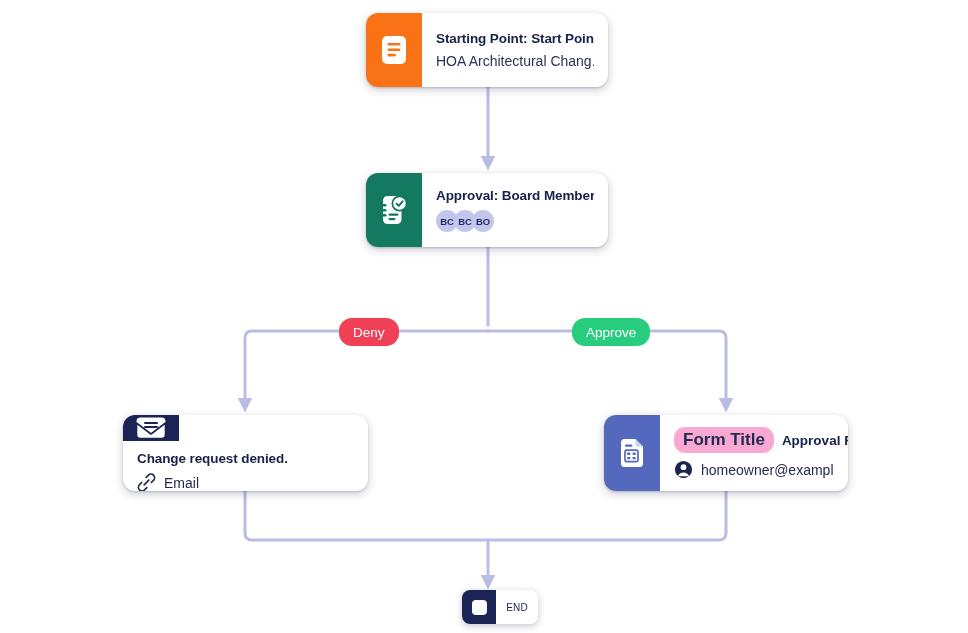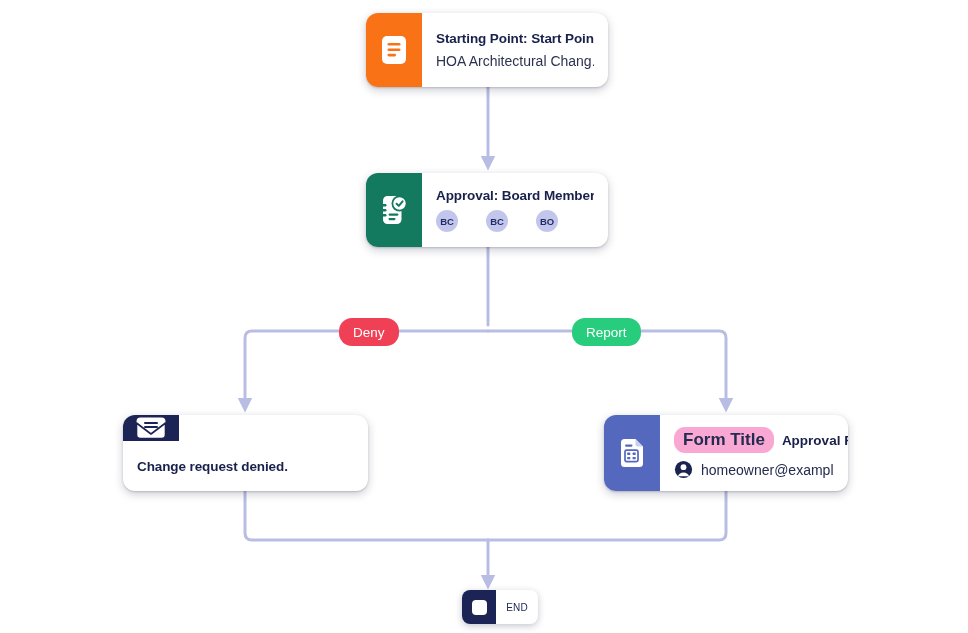--- a/index.html
+++ b/index.html
@@ -86,21 +86,21 @@
   }
   #node-start .node-icon { background: #f97316; }
 
   
   #node-approval {
     left: 366px; top: 173px;
     width: 242px; height: 74px;
   }
   #node-approval .node-icon { background: #13795f; }
 
-  .avatars { display: flex; align-items: center; gap: 32px; }
+  .avatars { display: flex; align-items: center; }
   .avatar {
     width: 22px; height: 22px;
     border-radius: 50%;
     background: #c3c6ec;
     color: #232b63;
     font-size: 9.5px;
     font-weight: bold;
     display: flex;
     align-items: center;
     justify-content: center;
@@ -256,33 +256,43 @@
       <div class="node-title">Approval: Board Members</div>
       <div class="avatars">
         <div class="avatar">BC</div>
         <div class="avatar">BC</div>
         <div class="avatar">BO</div>
       </div>
     </div>
   </div>
 
   <div class="branch-pill" id="pill-deny">Deny</div>
-  <div class="branch-pill" id="pill-approve">Report</div>
+  <div class="branch-pill" id="pill-approve">Approve</div>
 
   <div class="node" id="node-deny">
     <div class="node-icon">
       <svg class="ico" width="32" height="26" viewBox="0 0 32 26" aria-hidden="true">
         <path d="M1.5 6.5 A4 4 0 0 1 5.5 2.5 H26.5 A4 4 0 0 1 30.5 6.5 V19.5 A4 4 0 0 1 26.5 23.5 H5.5 A4 4 0 0 1 1.5 19.5 Z" fill="#ffffff"></path>
         <rect x="9" y="7" width="14" height="1.9" rx="0.95" fill="#1c2456"></rect>
         <rect x="9" y="11" width="14" height="1.9" rx="0.95" fill="#1c2456"></rect>
         <path d="M1.5 8 L16 19 L30.5 8 L30.5 19.5 A4 4 0 0 1 26.5 23.5 H5.5 A4 4 0 0 1 1.5 19.5 Z" fill="#ffffff" stroke="#1c2456" stroke-width="1.6" stroke-linejoin="round"></path>
       </svg>
     </div>
     <div class="node-body">
       <div class="node-title">Change request denied.</div>
+      <div class="row">
+        <span>
+          <svg class="ico" width="19" height="19" viewBox="0 0 19 19" aria-hidden="true">
+            <path d="M7.2 11.8 L11.8 7.2" stroke="#232b4e" stroke-width="1.7" stroke-linecap="round"></path>
+            <path d="M9.2 4.4 L11.4 2.2 A3.6 3.6 0 0 1 16.5 7.3 L14.3 9.5" stroke="#232b4e" stroke-width="1.7" fill="none" stroke-linecap="round"></path>
+            <path d="M9.8 14.6 L7.6 16.8 A3.6 3.6 0 0 1 2.5 11.7 L4.7 9.5" stroke="#232b4e" stroke-width="1.7" fill="none" stroke-linecap="round"></path>
+          </svg>
+        </span>
+        <span class="row-text">Email</span>
+      </div>
     </div>
   </div>
 
   <div class="node" id="node-report">
     <div class="node-icon">
       <svg class="ico" width="26" height="30" viewBox="0 0 26 30" aria-hidden="true">
         <path d="M2 4.5 A3.5 3.5 0 0 1 5.5 1 H16.5 L24 8.5 V25.5 A3.5 3.5 0 0 1 20.5 29 H5.5 A3.5 3.5 0 0 1 2 25.5 Z" fill="#ffffff"></path>
         <path d="M16.5 1 L24 8.5 H18.5 A2 2 0 0 1 16.5 6.5 Z" fill="#c7cfeb"></path>
         <rect x="6" y="6.5" width="7.5" height="2.2" rx="1.1" fill="#5468be"></rect>
         <rect x="6" y="12.2" width="13" height="11.5" rx="1.6" fill="none" stroke="#5468be" stroke-width="1.7"></rect>

